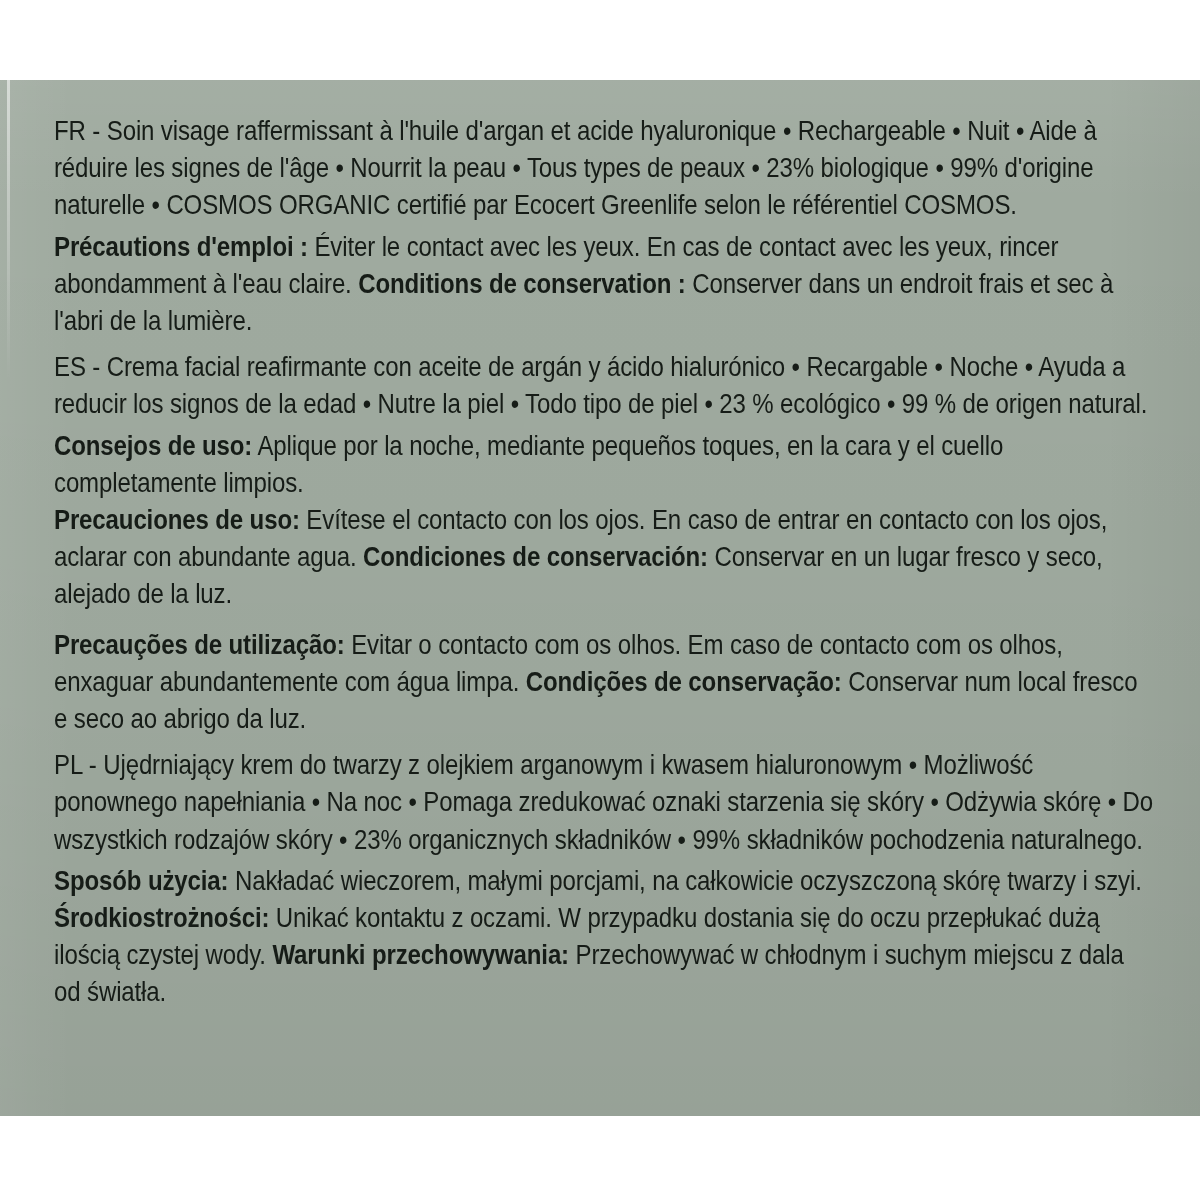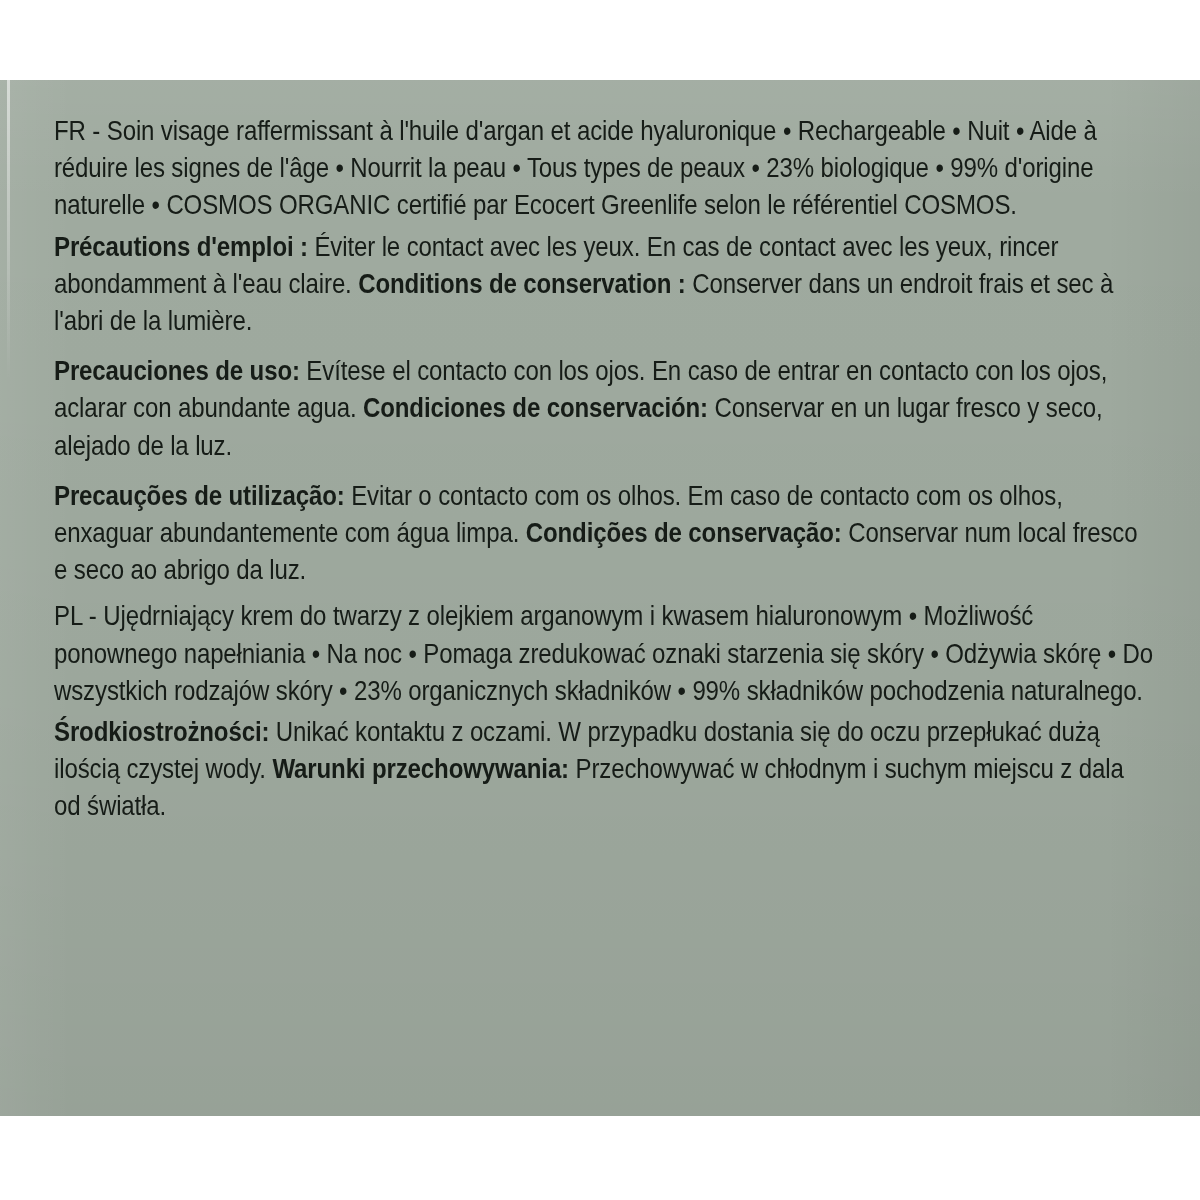--- a/index.html
+++ b/index.html
@@ -87,36 +87,45 @@
     <div class="para">
       <span class="squeeze">FR - Soin visage raffermissant à l'huile d'argan et acide hyaluronique • Rechargeable • Nuit • Aide à réduire les signes de l'âge • Nourrit la peau • Tous types de peaux • 23% biologique • 99% d'origine naturelle • COSMOS ORGANIC certifié par Ecocert Greenlife selon le référentiel COSMOS.</span>
     </div>
     <div class="gap-sm"></div>
     <div class="para">
       <span class="squeeze"><b class="lang-head">Précautions d'emploi :</b><span> Éviter le contact avec les yeux. En cas de contact avec les yeux, rincer abondamment à l'eau claire. </span><b class="lang-head">Conditions de conservation :</b><span> Conserver dans un endroit frais et sec à l'abri de la lumière.</span></span>
     </div>
 
     <div class="gap-md"></div>
 
+    <div class="para">
+      <span class="squeeze">ES - Crema facial reafirmante con aceite de argán y ácido hialurónico • Recargable • Noche • Ayuda a reducir los signos de la edad • Nutre la piel • Todo tipo de piel • 23 % ecológico • 99 % de origen natural.</span>
+    </div>
     <div class="gap-sm"></div>
+    <div class="para">
+      <span class="squeeze"><b class="lang-head">Consejos de uso:</b><span> Aplique por la noche, mediante pequeños toques, en la cara y el cuello completamente limpios.</span></span>
+    </div>
     <div class="para">
       <span class="squeeze"><b class="lang-head">Precauciones de uso:</b><span> Evítese el contacto con los ojos. En caso de entrar en contacto con los ojos, aclarar con abundante agua. </span><b class="lang-head">Condiciones de conservación:</b><span> Conservar en un lugar fresco y seco, alejado de la luz.</span></span>
     </div>
 
     <div class="gap-md"></div>
 
     <div class="gap-sm"></div>
     <div class="para">
       <span class="squeeze"><b class="lang-head">Precauções de utilização:</b><span> Evitar o contacto com os olhos. Em caso de contacto com os olhos, enxaguar abundantemente com água limpa. </span><b class="lang-head">Condições de conservação:</b><span> Conservar num local fresco e seco ao abrigo da luz.</span></span>
     </div>
 
     <div class="gap-md"></div>
 
     <div class="para">
       <span class="squeeze">PL - Ujędrniający krem do twarzy z olejkiem arganowym i kwasem hialuronowym • Możliwość ponownego napełniania • Na noc • Pomaga zredukować oznaki starzenia się skóry • Odżywia skórę • Do wszystkich rodzajów skóry • 23% organicznych składników • 99% składników pochodzenia naturalnego.</span>
     </div>
     <div class="gap-sm"></div>
     <div class="para">
+      <span class="squeeze"><b class="lang-head">Sposób użycia:</b><span> Nakładać wieczorem, małymi porcjami, na całkowicie oczyszczoną skórę twarzy i szyi.</span></span>
+    </div>
+    <div class="para">
       <span class="squeeze"><b class="lang-head">Środkiostrożności:</b><span> Unikać kontaktu z oczami. W przypadku dostania się do oczu przepłukać dużą ilością czystej wody. </span><b class="lang-head">Warunki przechowywania:</b><span> Przechowywać w chłodnym i suchym miejscu z dala od światła.</span></span>
     </div>
 
   </div>
 </div>
 
 </body></html>

